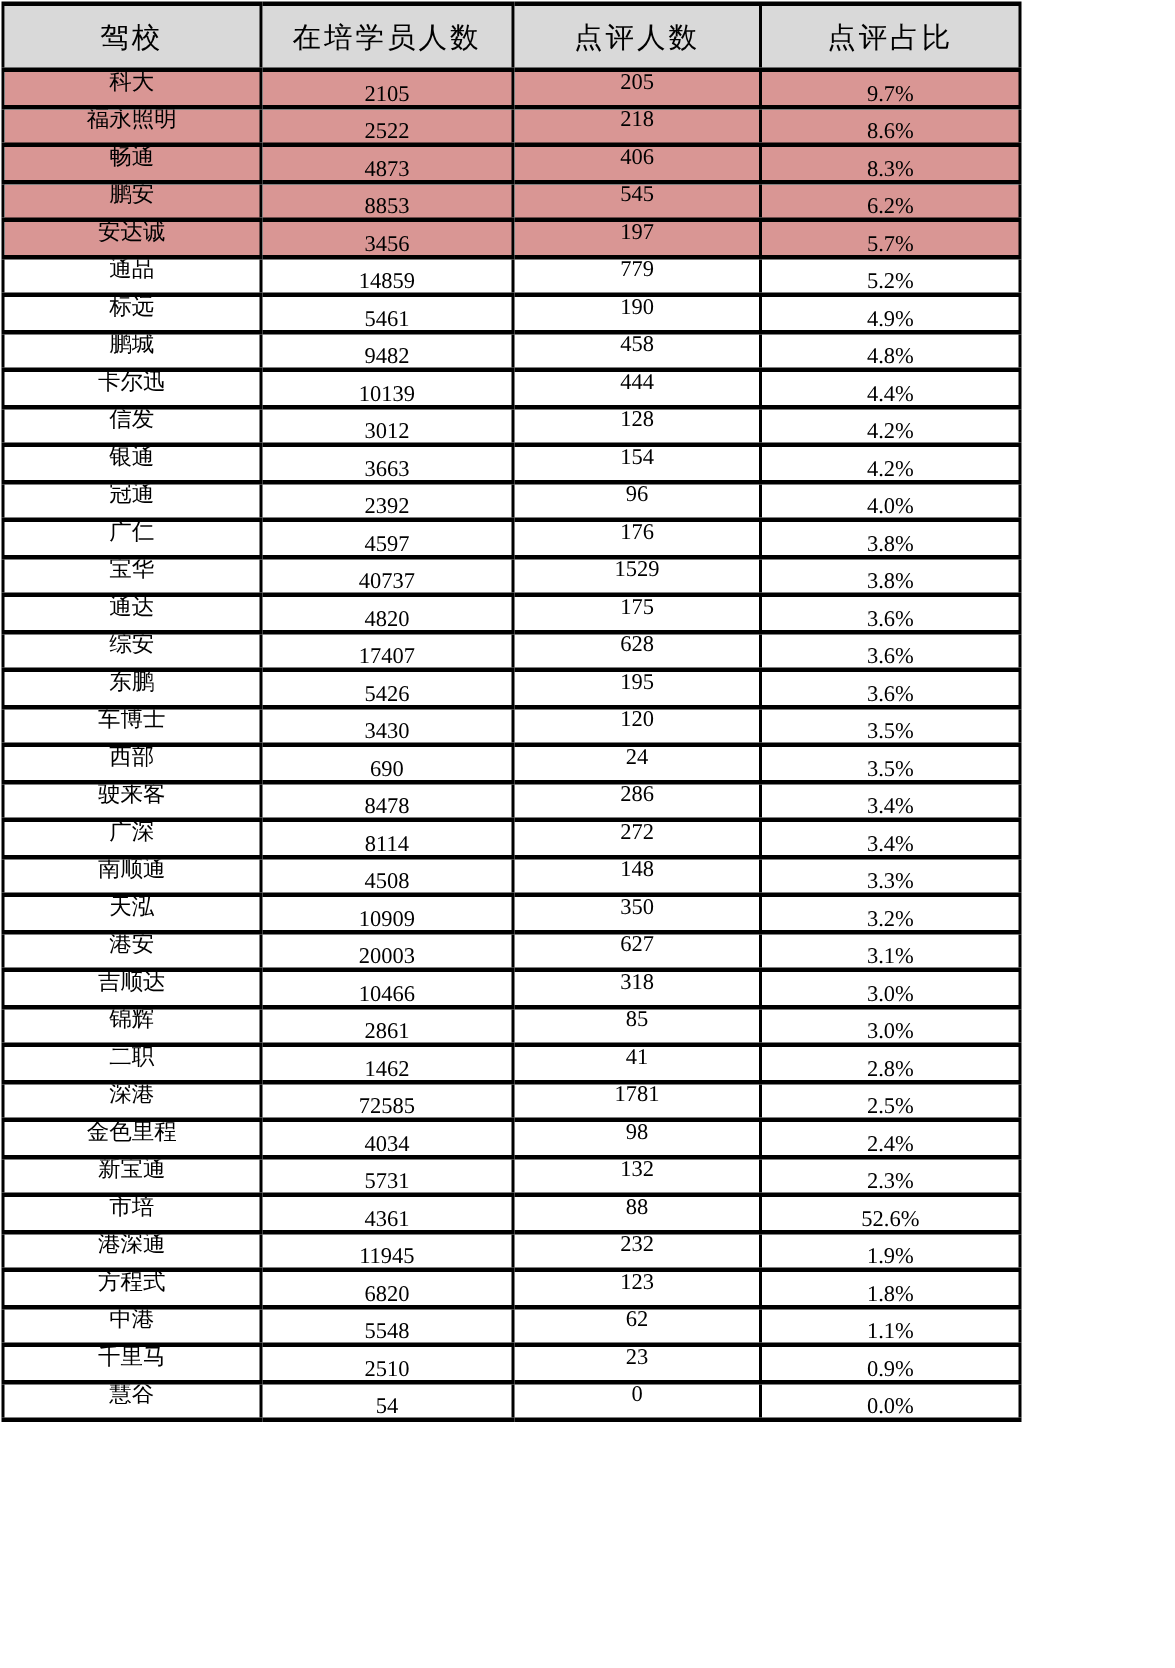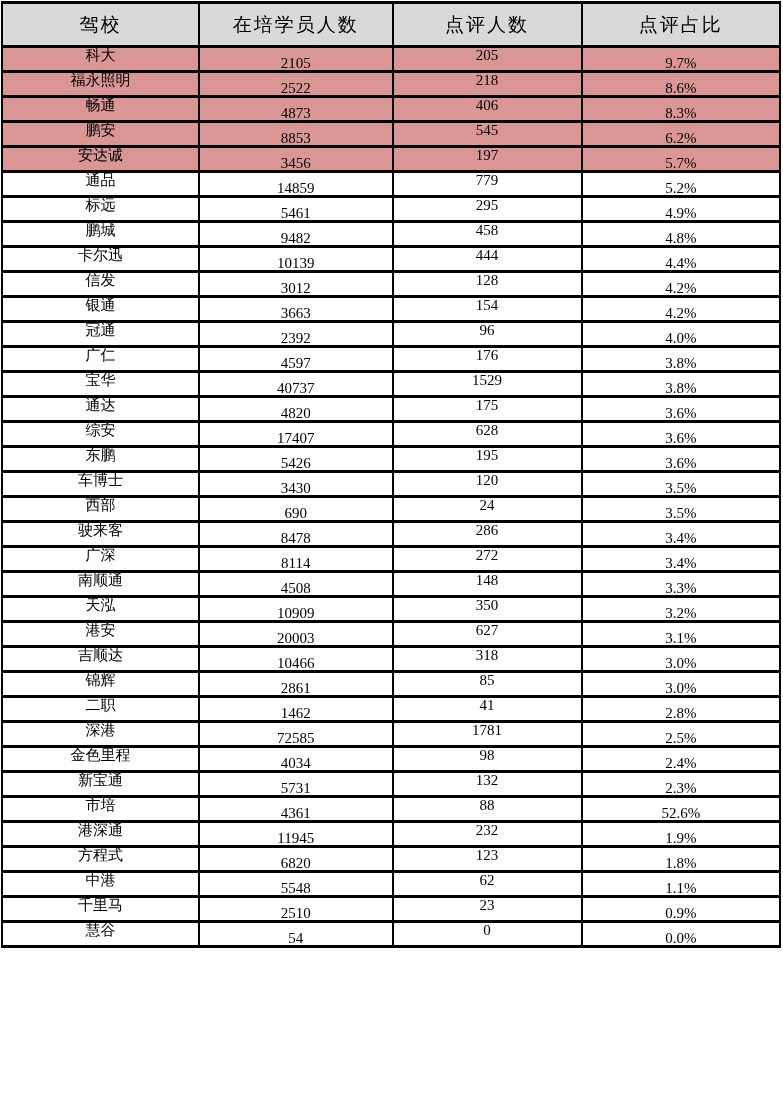--- a/index.html
+++ b/index.html
@@ -16,21 +16,21 @@
   }
   body {
     width: 783px;
     height: 1112px;
     font-family: "Liberation Serif", "DejaVu Serif", serif;
     color: var(--text);
   }
   table {
     border-collapse: collapse;
     table-layout: fixed;
-    width: 780px;
+    width: 680px;
     margin: 1px 18px 0 1px;
   }
   col.c1 { width: 25.3%; }
   col.c2 { width: 24.9%; }
   col.c3 { width: 24.3%; }
   col.c4 { width: 25.5%; }
   th, td {
     border: 2px solid var(--border);
     border-top-width: 3px;
     border-bottom-width: 3px;
@@ -111,21 +111,21 @@
       </tr>
       <tr>
         <td><span class="cellv va-hi">通品</span></td>
         <td><span class="cellv va-lo">14859</span></td>
         <td><span class="cellv va-hi">779</span></td>
         <td><span class="cellv va-lo">5.2%</span></td>
       </tr>
       <tr>
         <td><span class="cellv va-hi">标远</span></td>
         <td><span class="cellv va-lo">5461</span></td>
-        <td><span class="cellv va-hi">295</span></td>
+        <td><span class="cellv va-hi">190</span></td>
         <td><span class="cellv va-lo">4.9%</span></td>
       </tr>
       <tr>
         <td><span class="cellv va-hi">鹏城</span></td>
         <td><span class="cellv va-lo">9482</span></td>
         <td><span class="cellv va-hi">458</span></td>
         <td><span class="cellv va-lo">4.8%</span></td>
       </tr>
       <tr>
         <td><span class="cellv va-hi">卡尔迅</span></td>

